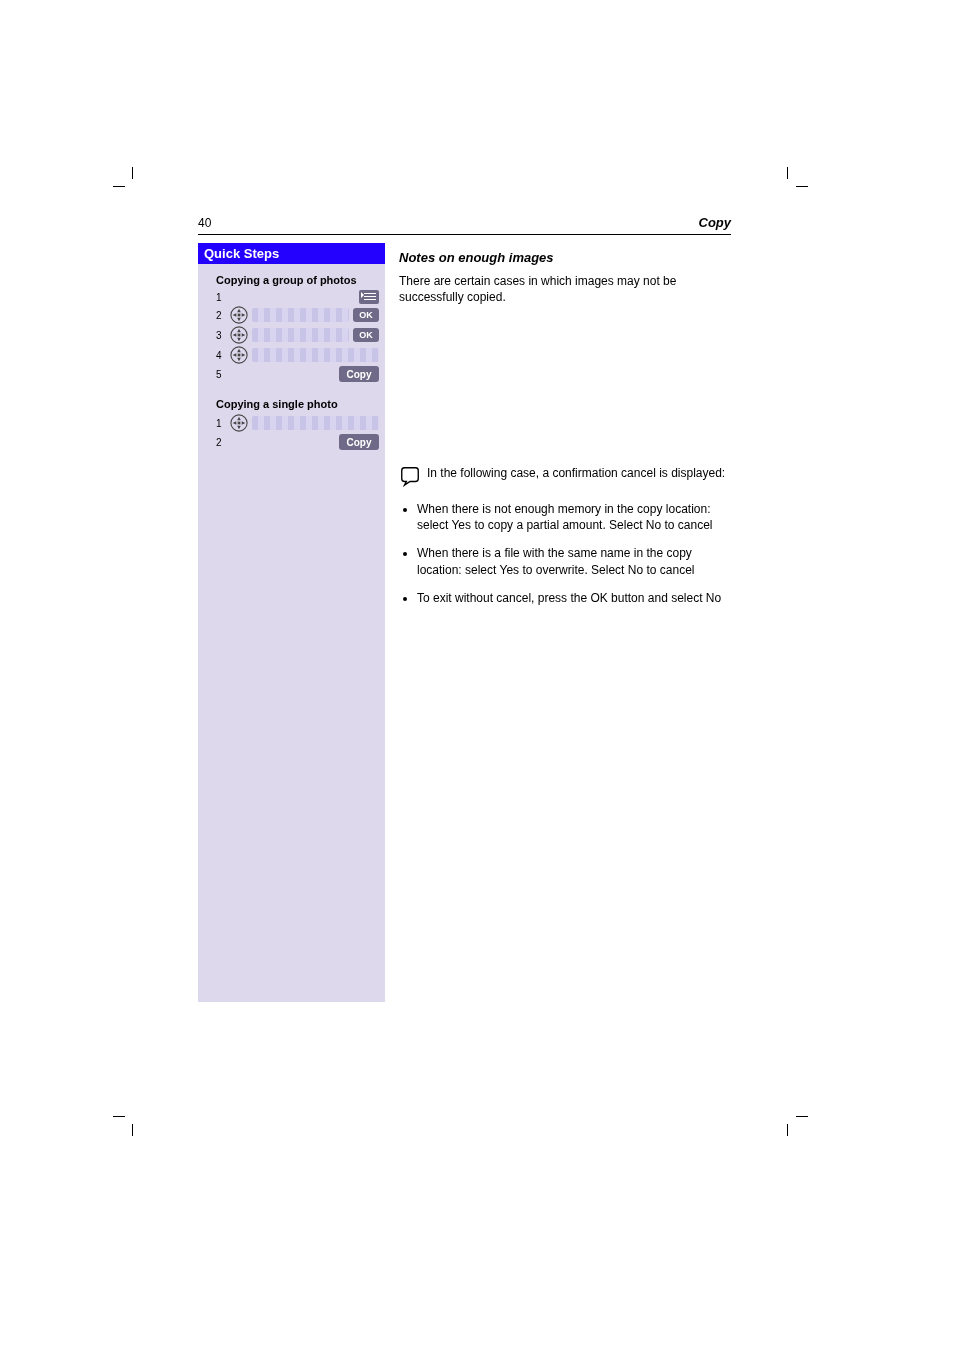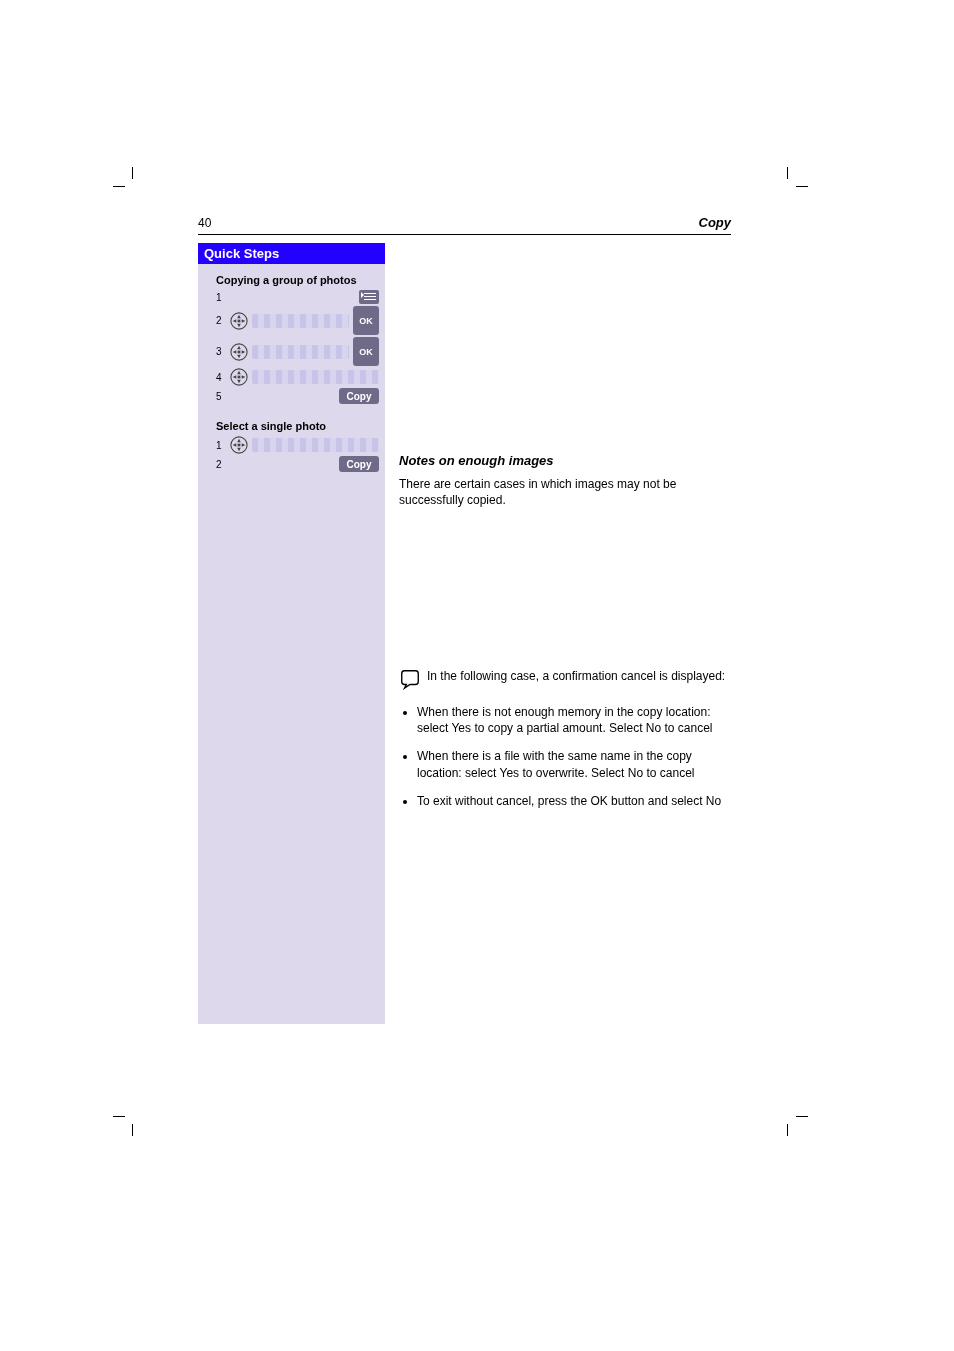--- a/index.html
+++ b/index.html
@@ -37,21 +37,21 @@
     margin-bottom: 8px;
     font-size: 12px;
   }
   .section-title {
     font-weight: bold;
     font-style: italic;
     font-size: 13px;
   }
   .page-num { font-size: 12px; }
 
-  .content-row { display: flex; gap: 14px; align-items: center; }
+  .content-row { display: flex; gap: 14px; }
   .sidebar {
     width: 187px;
     flex: 0 0 187px;
     background: #ddd8ec;
   }
   .sidebar-title {
     background: #2400ff;
     color: #fff;
     font-weight: bold;
     font-size: 13px;
@@ -83,21 +83,21 @@
     flex: 1 1 auto;
     height: 14px;
     background: repeating-linear-gradient(90deg, #c8c4e8 0 6px, #d8d4f0 6px 12px);
     border-radius: 2px;
   }
   .btn {
     display: inline-flex;
     align-items: center;
     justify-content: center;
     min-width: 26px;
-    height: 29px;
+    height: 14px;
     background: #6f6a88;
     color: #fff;
     font-size: 9px;
     font-weight: bold;
     border-radius: 3px;
     padding: 0 3px;
     margin-left: 4px;
     flex: 0 0 auto;
   }
   .btn.big { min-width: 40px; height: 16px; font-size: 10px; }
@@ -221,21 +221,21 @@
         </div>
 
         <div class="side-line">
           <span class="step-num">5</span>
           <span style="flex:1"></span>
           <span class="btn big">Copy</span>
         </div>
       </div>
 
       <div class="side-block">
-        <div class="side-heading">Select a single photo</div>
+        <div class="side-heading">Copying a single photo</div>
 
         <div class="side-line">
           <span class="step-num">1</span>
           <span class="nav-icon">
             <svg viewBox="0 0 20 20">
                 <circle cx="10" cy="10" r="9" fill="none" stroke="#444" stroke-width="1.2"></circle>
                 <polygon points="10,3 12,7 8,7" fill="#444"></polygon>
                 <polygon points="10,17 12,13 8,13" fill="#444"></polygon>
                 <polygon points="3,10 7,8 7,12" fill="#444"></polygon>
                 <polygon points="17,10 13,8 13,12" fill="#444"></polygon>

